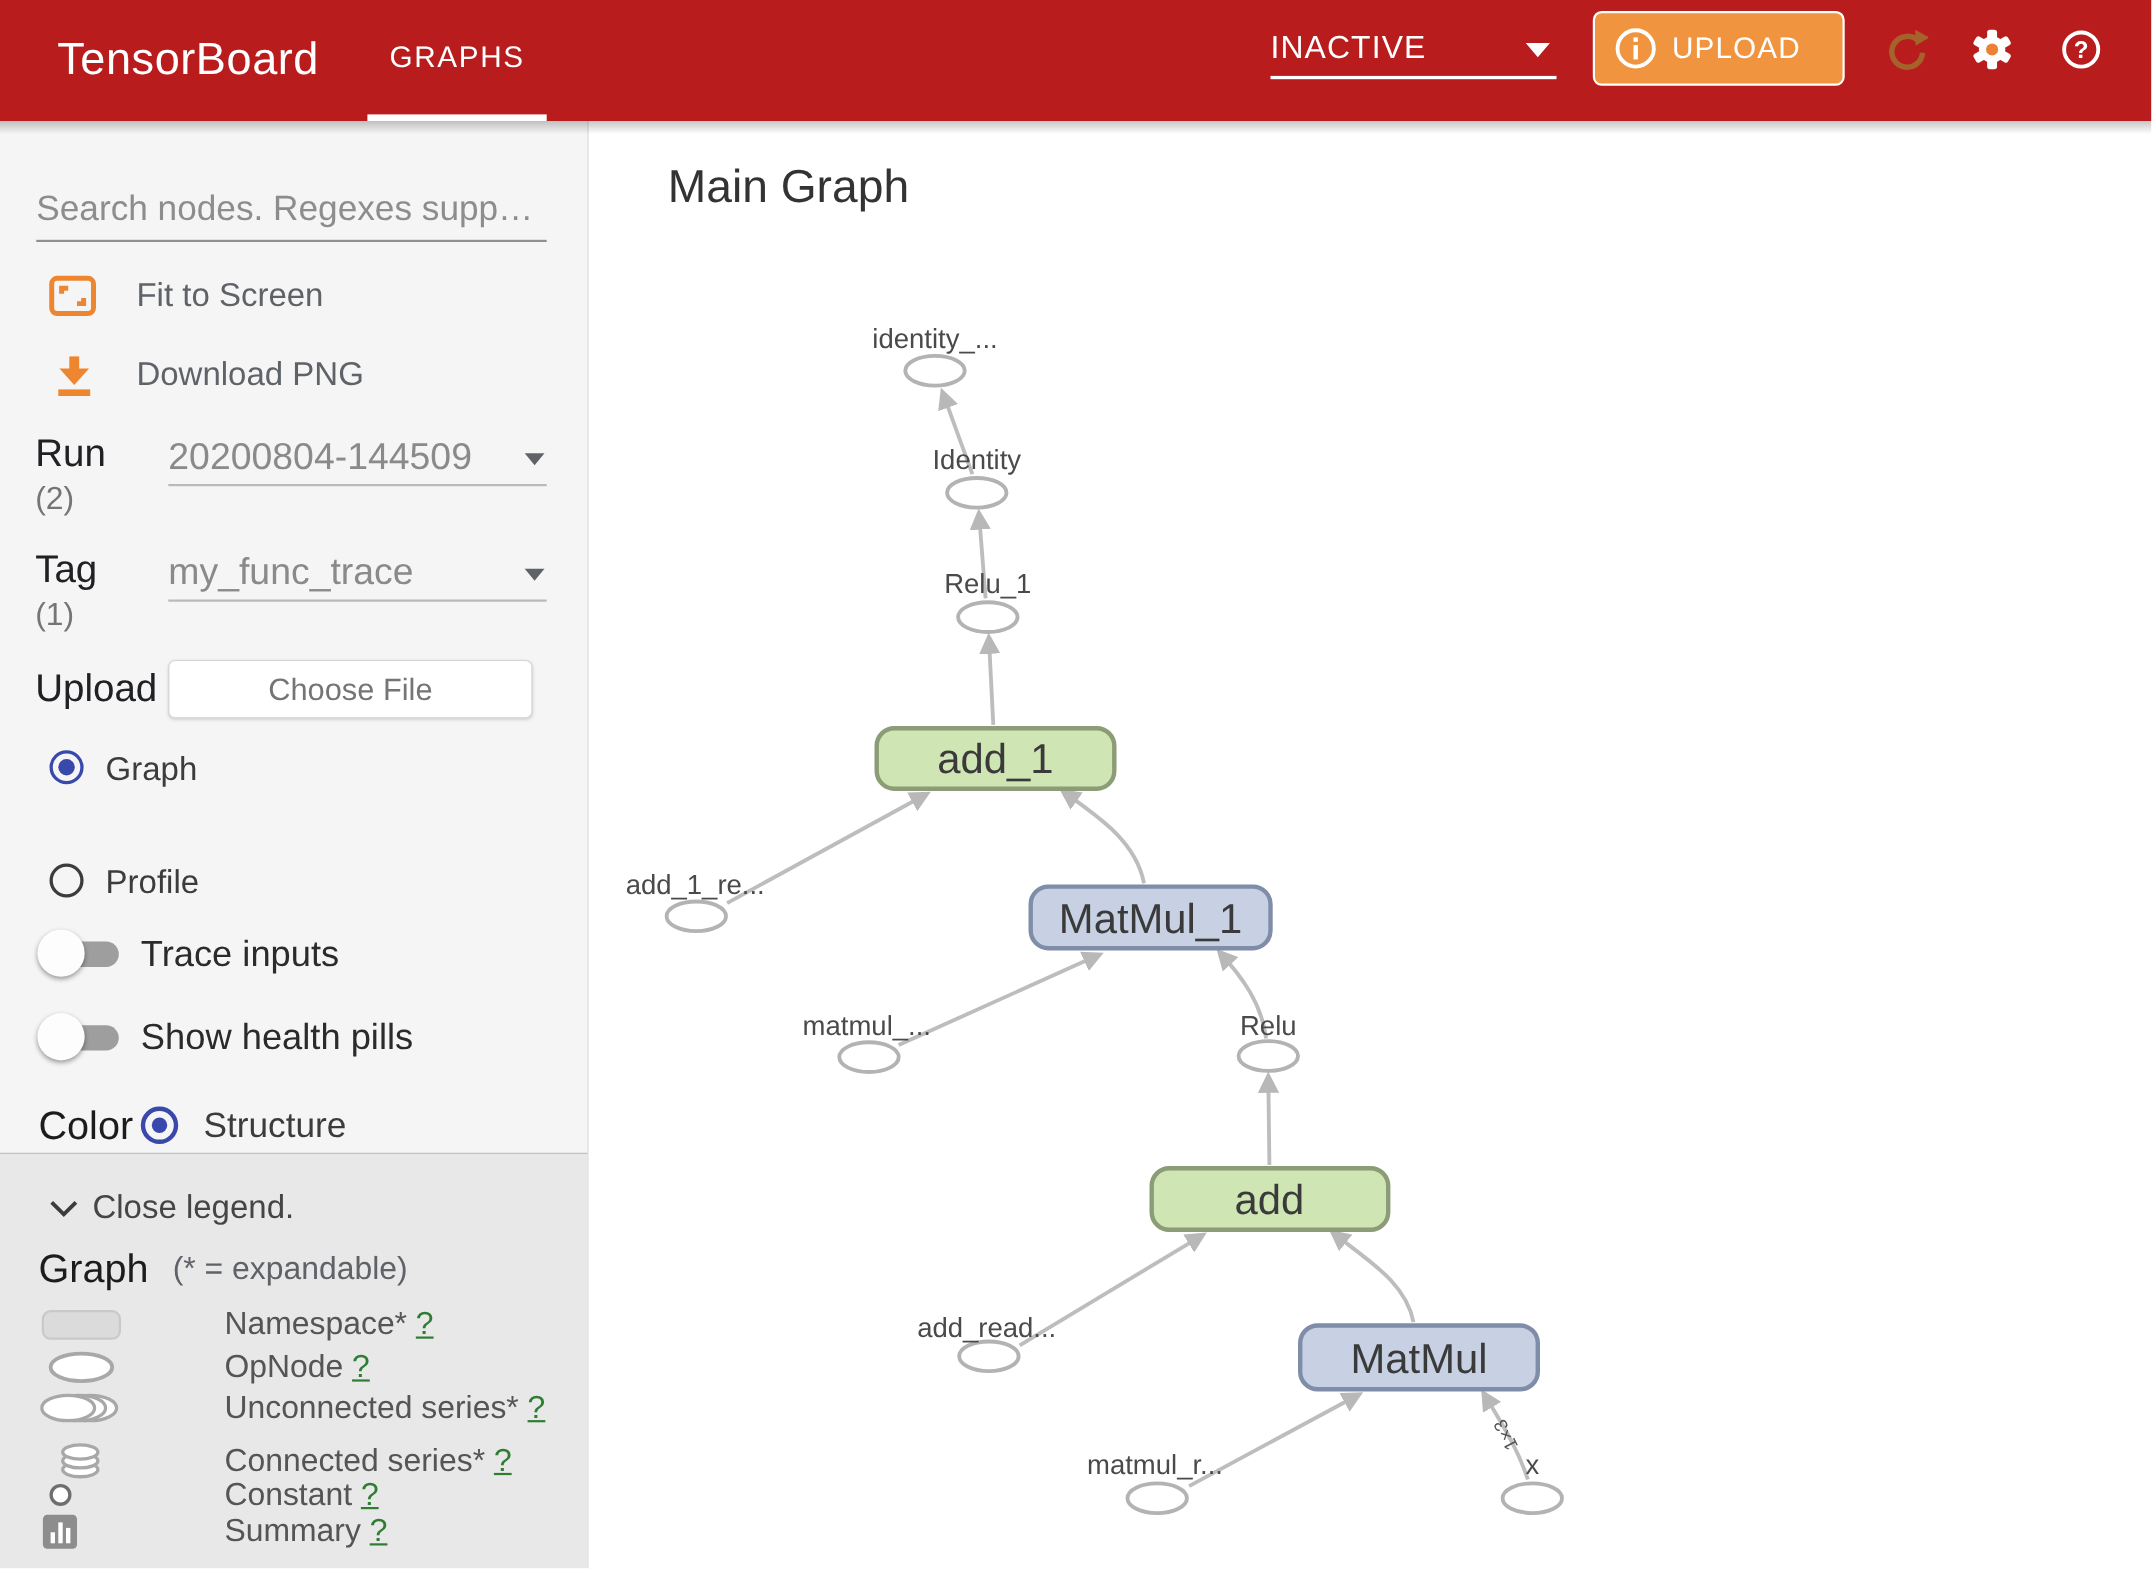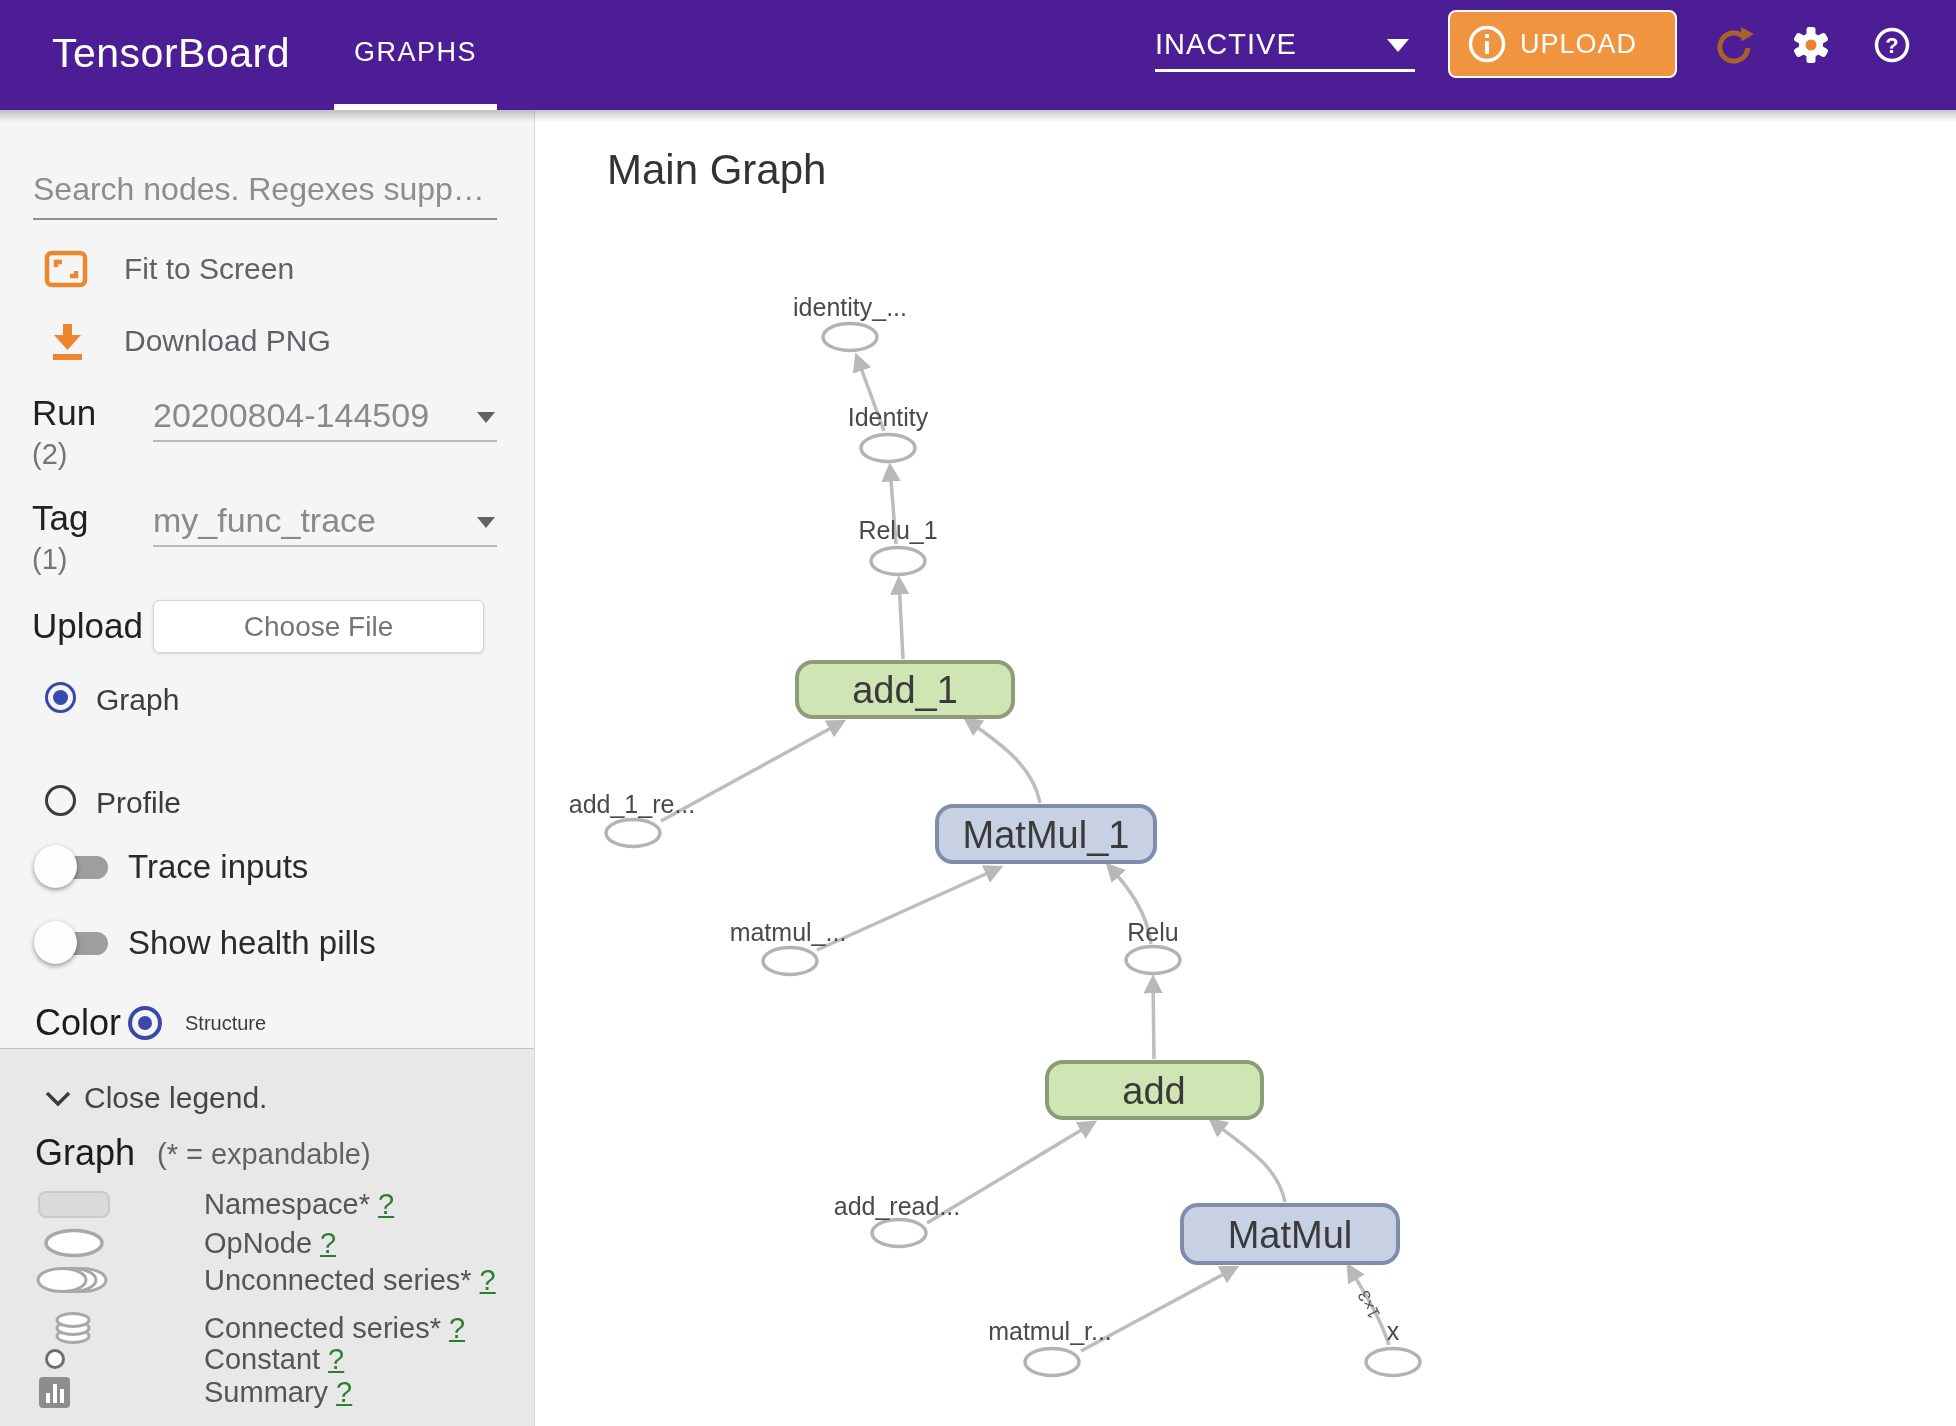--- a/index.html
+++ b/index.html
@@ -1,20 +1,20 @@
 <!DOCTYPE html>
 <html><head>
 <meta charset="utf-8">
 <style>
   * { margin:0; padding:0; box-sizing:border-box; }
   body { font-family:"Liberation Sans", sans-serif; }
   .screen { position:relative; width:1956px; height:1426px; background:#fff; overflow:hidden; }
 
   
-  .appbar { position:absolute; left:0; top:0; width:100%; height:110px; background:#4c1d95; color:#fff; z-index:10; }
+  .appbar { position:absolute; left:0; top:0; width:100%; height:110px; background:#b91c1c; color:#fff; z-index:10; }
   .logo { position:absolute; left:52px; top:0; height:110px; line-height:106px; font-size:41px; font-weight:500; letter-spacing:.5px; }
   .tab { position:absolute; left:334px; top:0; width:163px; height:110px; text-align:center; line-height:104px; font-size:27px; font-weight:500; letter-spacing:1.5px; cursor:pointer; }
   .tab-underline { position:absolute; left:0; bottom:0; width:100%; height:6px; background:#fff; }
   .status-select { position:absolute; left:1155px; top:0; width:260px; height:110px; cursor:pointer; }
   .status-label { position:absolute; left:0; top:28px; font-size:29px; font-weight:500; letter-spacing:1px; }
   .status-caret { position:absolute; left:232px; top:39px; width:0; height:0; border-left:11px solid transparent; border-right:11px solid transparent; border-top:13px solid #fff; }
   .status-underline { position:absolute; left:0; top:69px; width:260px; height:3px; background:#fff; }
   .upload-btn { position:absolute; left:1448px; top:10px; width:229px; height:68px; background:#f0943f; border:2px solid #fff; border-radius:8px; display:flex; align-items:center; padding-left:17px; gap:13px; cursor:pointer; }
   .upload-label { font-size:27px; font-weight:500; letter-spacing:1px; color:#fff; }
   .hdr-icon { position:absolute; top:25px; width:40px; height:40px; cursor:pointer; }
@@ -46,21 +46,21 @@
   .radio-label { position:absolute; left:96px; line-height:44px; font-size:30px; color:#3c3c3c; }
   .radio-label.dim { color:#7a7a7a; }
   .toggle-row { height:46px; cursor:pointer; }
   .toggle-track { position:absolute; left:36px; top:12px; width:72px; height:23px; border-radius:12px; background:#9e9e9e; }
   .toggle-knob { position:absolute; left:34px; top:1px; width:43px; height:43px; border-radius:50%; background:#fdfdfd; box-shadow:0 2px 5px rgba(0,0,0,.4); }
   .toggle-label { position:absolute; left:128px; line-height:46px; font-size:33px; color:#2b2b2b;text-align:center; }
   .color-row { top:893px; height:40px; }
   .color-label { position:absolute; left:35px; line-height:40px; font-size:36px; color:#1c1c1c; }
   .color-radio { position:absolute; left:128px; top:3px; width:34px; height:34px; border-radius:50%; border:4px solid #3949ab; cursor:pointer; }
   .color-radio::after { content:""; position:absolute; left:50%; top:50%; width:14px; height:14px; margin:-7px 0 0 -7px; border-radius:50%; background:#3949ab; }
-  .structure-label { position:absolute; left:185px; line-height:40px; font-size:20px; color:#3c3c3c; }
+  .structure-label { position:absolute; left:185px; line-height:40px; font-size:32px; color:#3c3c3c; }
 
   
   .legend { position:absolute; left:0; top:938px; right:0; bottom:0; background:#e8e8e8; border-top:1px solid #bdbdbd; }
   .legend-close { position:absolute; left:0; top:30px; height:38px; width:100%; cursor:pointer; }
   .legend-close-label { position:absolute; left:84px; line-height:38px; font-size:30px; color:#454545; }
   .chev { position:absolute; left:45px; top:12px; }
   .legend-hdr { position:absolute; left:0; top:84px; height:40px; width:100%; }
   .legend-title { position:absolute; left:35px; line-height:40px; font-size:36px; font-weight:500; color:#1c1c1c; }
   .legend-note { position:absolute; left:157px; line-height:42px; font-size:29px; color:#5f6368; }
   .legend-item { position:absolute; left:0; height:38px; width:100%; }

